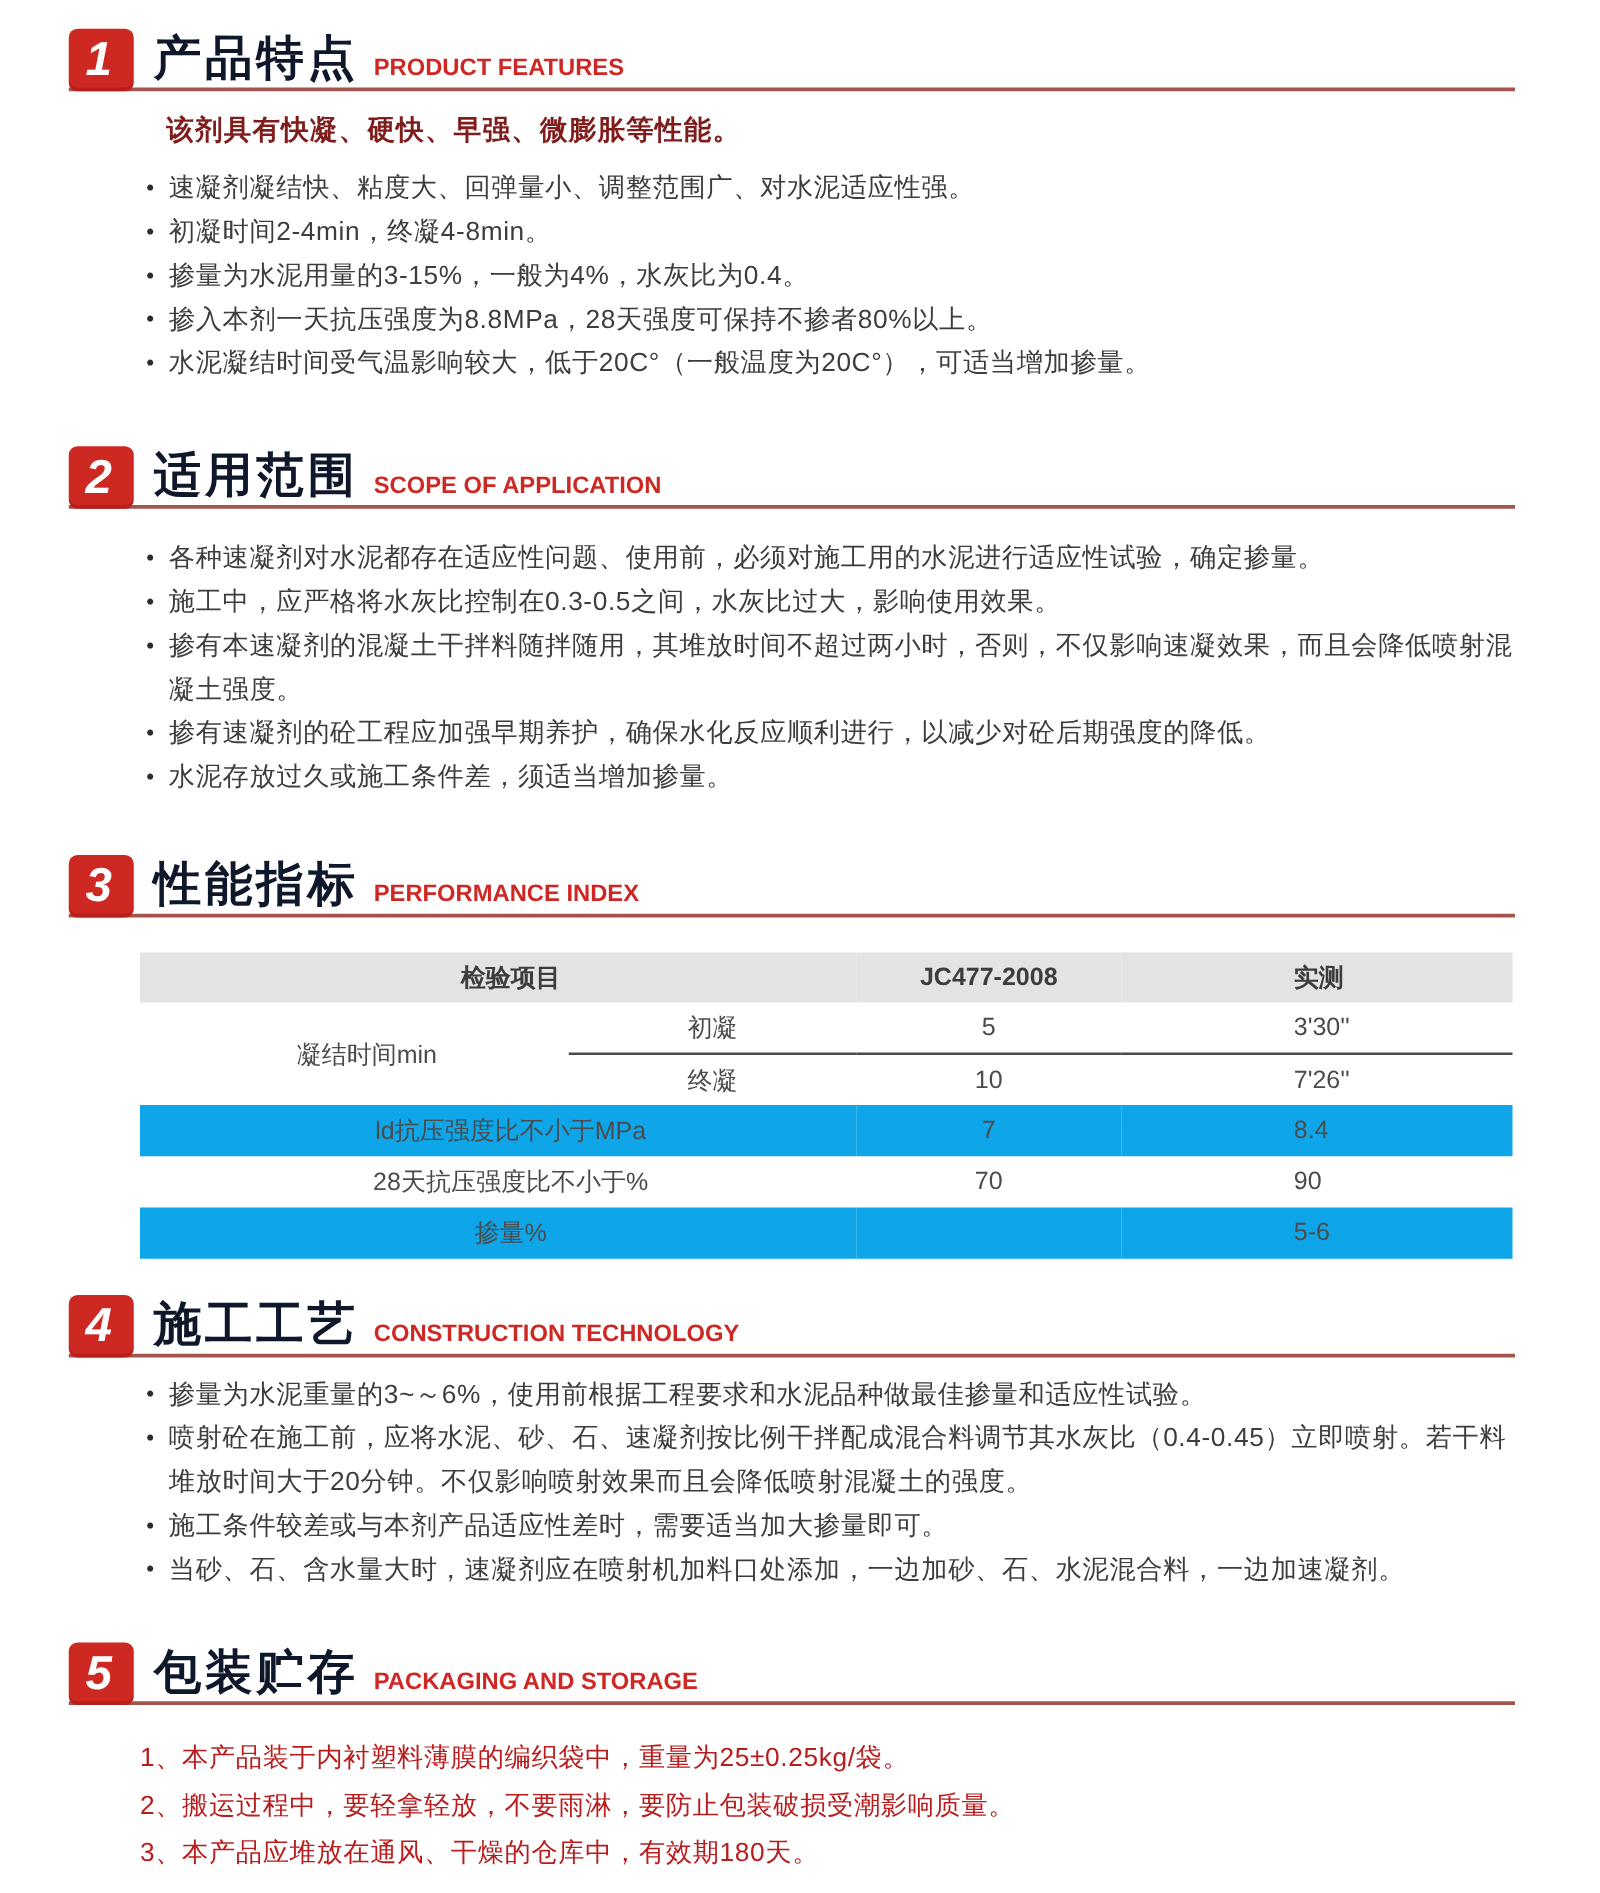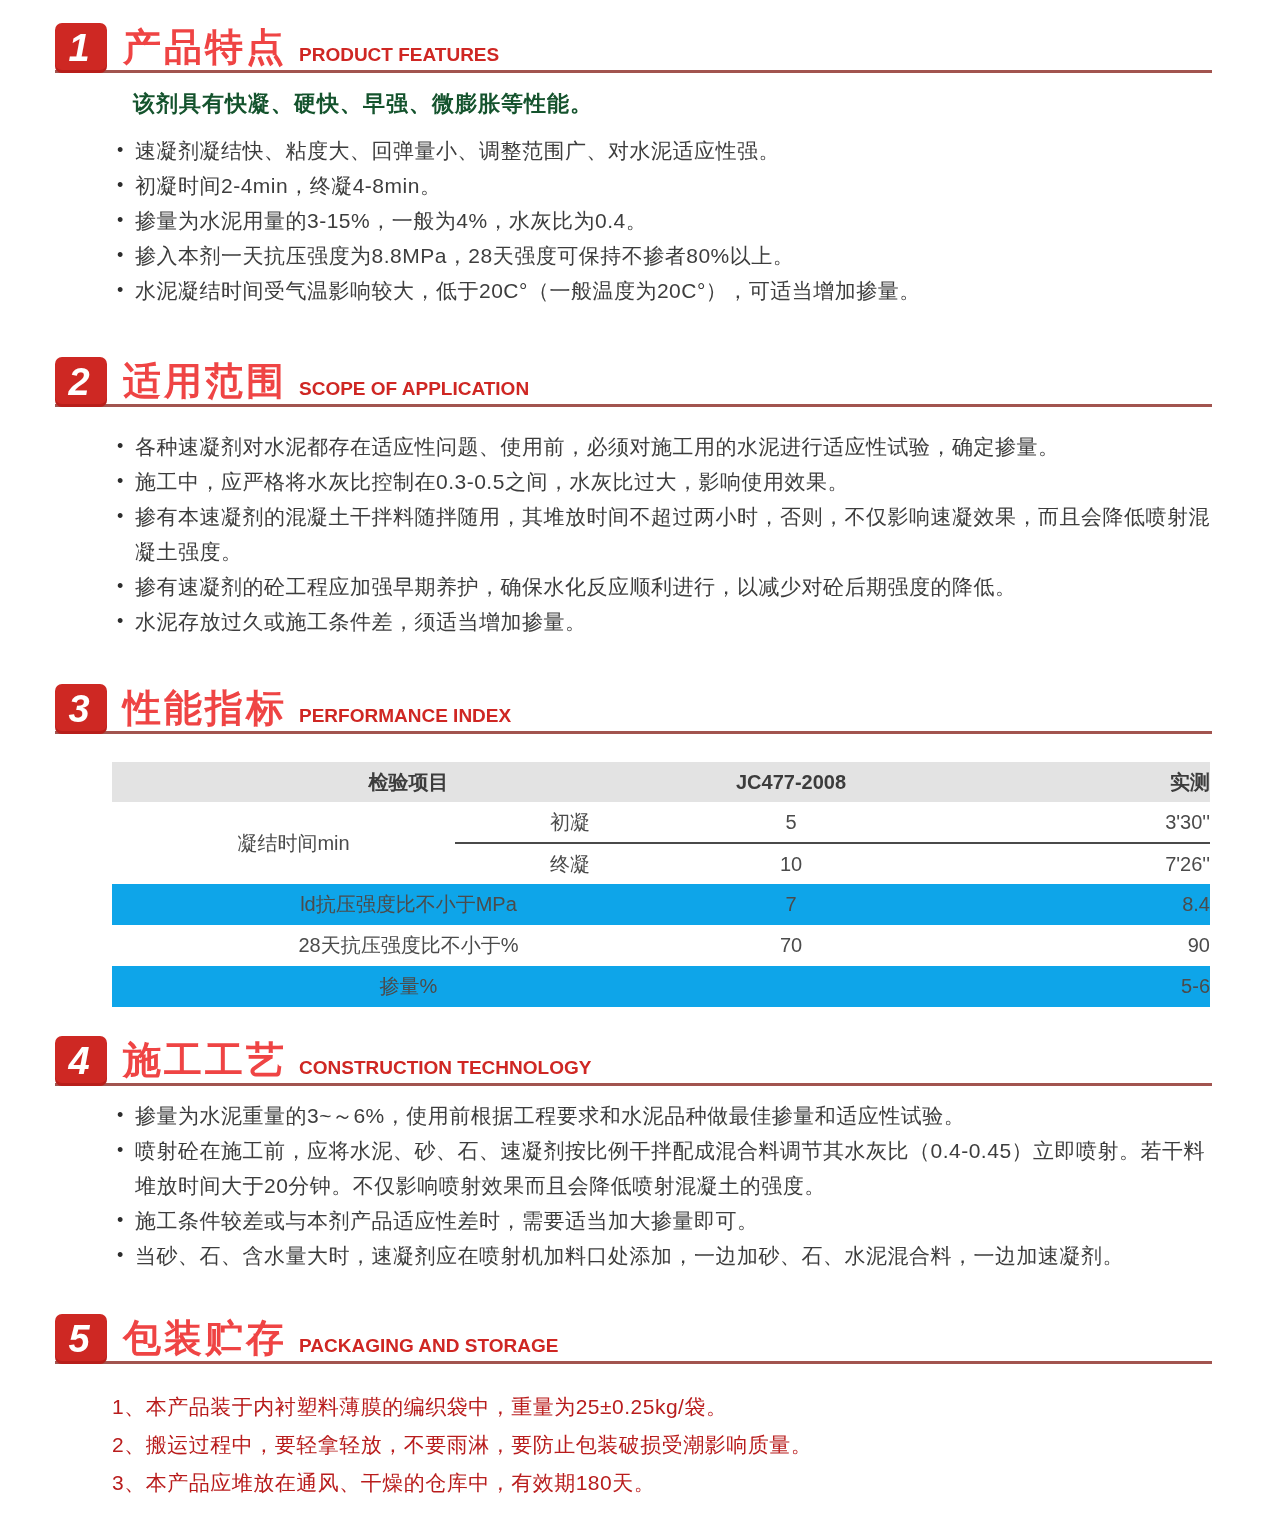--- a/index.html
+++ b/index.html
@@ -28,33 +28,33 @@
     border-radius:7px; margin-bottom:-3px;
     display:flex; align-items:center; justify-content:center;
     box-shadow:inset 0 -3px 0 rgba(120,0,0,.25);
     flex:0 0 auto;
   }
   .num-badge span {
     color:#ffffff; font-weight:bold; font-style:italic;
     font-size:38px; line-height:1; transform:translateX(-2px);
   }
   .title-zh {
-    color:#ef4444; font-weight:bold; font-size:38px;
+    color:#0f172a; font-weight:bold; font-size:38px;
     letter-spacing:3px; margin-left:16px; line-height:1;
     padding-bottom:4px;
   }
   .title-en {
     color:#cf2723; font-weight:bold; font-size:19px;
     margin-left:12px; line-height:1; padding-bottom:6px;
   }
 
   
   .intro {
     margin:16px 0 0 78px; font-size:22px; font-weight:bold;
-    color:#14532d; letter-spacing:1px;
+    color:#7f1d1d; letter-spacing:1px;
   }
   ul.bullets { list-style:none; margin:14px 0 0 62px; }
   ul.bullets li {
     position:relative; padding-left:18px;
     font-size:21px; line-height:35px; color:#3d3d3d;
     letter-spacing:0.5px;
   }
   ul.bullets li::before {
     content:"•"; position:absolute; left:0; top:0;
     color:#2c2c2c; font-size:18px; line-height:35px;
@@ -71,21 +71,21 @@
     margin:28px 0 0 57px; width:1098px;
     font-size:20px; color:#4b4b4b;
   }
   table.perf col.c1 { width:343px; }
   table.perf col.c2 { width:230px; }
   table.perf col.c3 { width:212px; }
   table.perf col.c4 { width:313px; }
   table.perf td, table.perf th { padding:0; height:41px; vertical-align:middle; font-weight:normal; }
   table.perf .left  { text-align:center; padding-left:20px; }
   table.perf .ctr   { text-align:center; }
-  table.perf .meas  { text-align:right; padding-left:138px; }
+  table.perf .meas  { text-align:left; padding-left:138px; }
   table.perf tr.gray  { background:#0ea5e9; }
   table.perf tr.hdr   { background:#e3e3e3; color:#3c3c3c; }
   table.perf tr.hdr th { font-weight:bold; height:40px; }
   table.perf td.divider { border-bottom:2px solid #4a4a4a;margin-top:48px; }
 </style>
 </head>
 <body>
 
 <div class="page">
 

